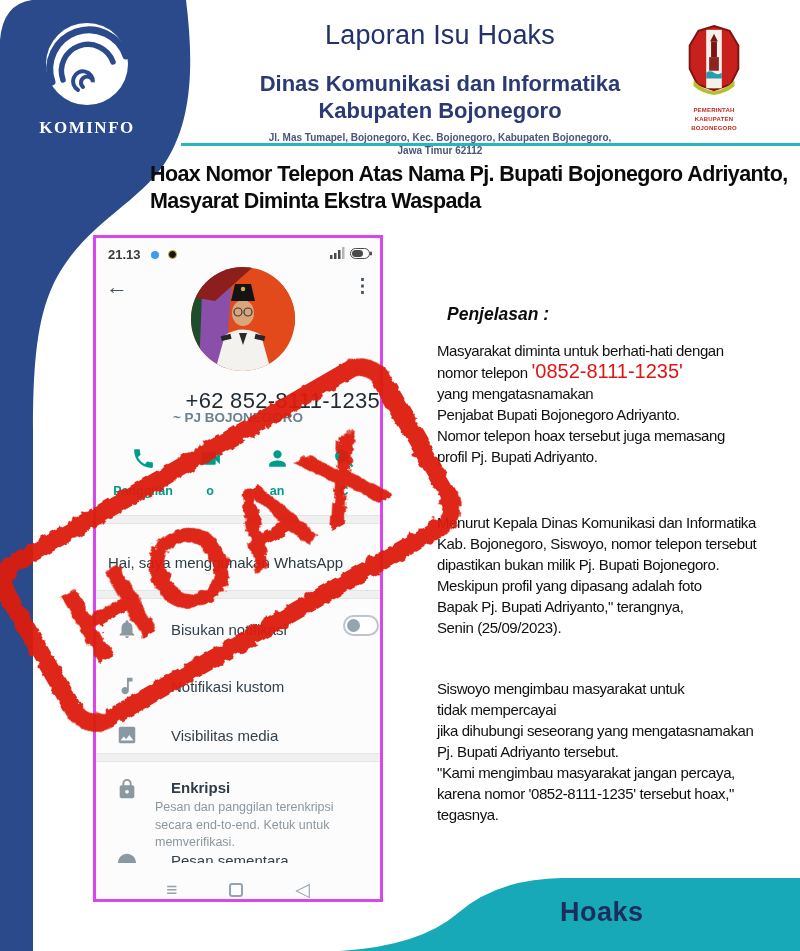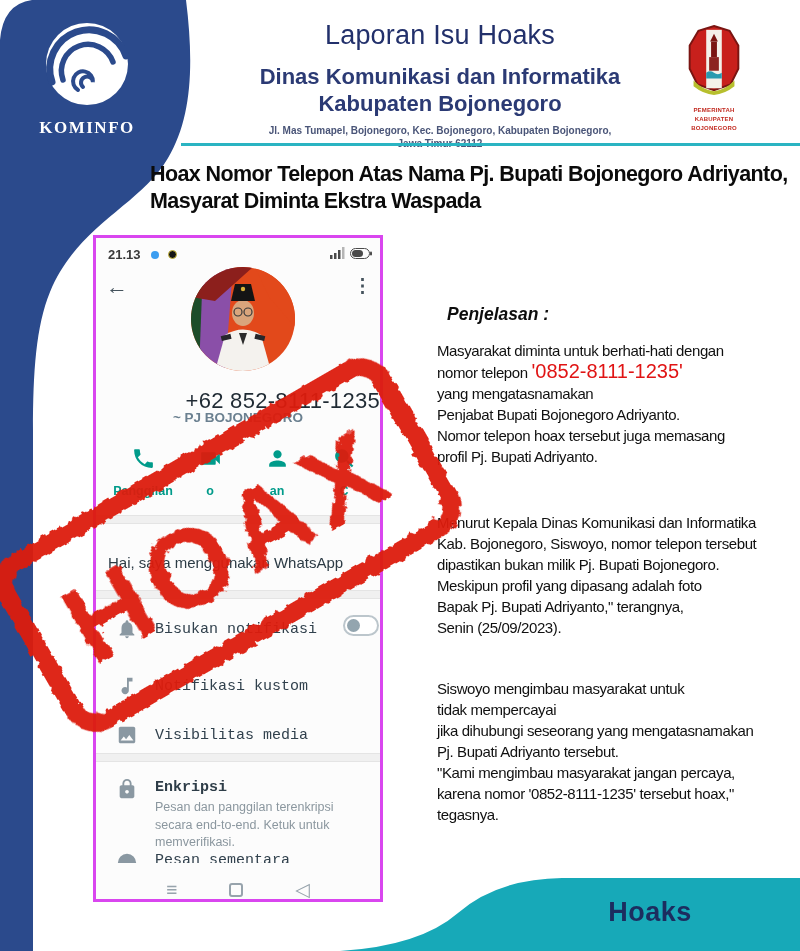--- a/index.html
+++ b/index.html
@@ -8,21 +8,21 @@
     position:relative; width:800px; height:951px; margin:0 auto;
     background:#ffffff; overflow:hidden;
     font-family:"Liberation Sans", sans-serif;
   }
   .abs { position:absolute; }
 
   
   .kominfo-shape { left:0; top:0; z-index:1; }
   .header-block { left:190px; top:20px; width:500px; text-align:center; z-index:2; }
   .header-title { font-size:27px; font-weight:normal; color:#22306b; letter-spacing:.2px; }
-  .header-sub { font-size:22px; font-weight:bold; color:#2b3a74; line-height:1.22; margin-top:13px; }
+  .header-sub { font-size:22px; font-weight:bold; color:#2b3a74; line-height:1.22; margin-top:20px; }
   .header-addr { font-size:10px; font-weight:bold; color:#4a5578; line-height:1.35; margin-top:6px; }
   .emblem-wrap { left:676px; top:24px; width:76px; text-align:center; z-index:2; }
   .emblem-caption { font-size:6px; font-weight:bold; color:#c22a20; line-height:1.5; margin-top:4px; letter-spacing:.2px; }
   .header-divider { left:181px; top:143px; width:619px; height:3px; background:#2ab4c2; z-index:2; }
 
   
   .headline { left:150px; top:161px; width:645px; font-size:21.5px; font-weight:bold;
               color:#0b0b0b; line-height:1.25; letter-spacing:-.6px; z-index:2; }
 
   
@@ -36,21 +36,21 @@
   .back-icon { left:10px; top:38px; font-size:22px; color:#44525c; line-height:1; }
   .more-icon { right:8px; top:38px; font-size:19px; font-weight:bold; color:#44525c; line-height:1; }
   .avatar { left:95px; top:29px; width:104px; height:104px; border-radius:50%; overflow:hidden; }
   .phone-number { left:0; top:150px; width:100%; text-align:right; font-size:22px; color:#1f2a33; letter-spacing:.3px;padding-left:28px; }
   .contact-name { left:0; top:172px; width:100%; text-align:center; font-size:13.5px; font-weight:bold; color:#6b8090; }
   .action-col { top:208px; width:66px; text-align:center; }
   .action-col .lbl { display:block; margin-top:9px; font-size:12.5px; font-weight:bold; color:#009b8a; }
   .band { left:0; width:100%; height:9px; background:#f0f0f0; border-top:1px solid #e4e4e4; border-bottom:1px solid #e4e4e4; }
   .about-text { left:12px; top:316px; font-size:15px; color:#2c3b45; }
   .set-row-icon { left:20px; width:22px; height:22px; }
-  .set-title { left:59px; font-size:15px; color:#31414d;font-family:Liberation Mono, monospace; }
+  .set-title { left:75px; font-size:15px; color:#31414d; }
   .set-sub { left:59px; width:205px; font-size:12.5px; color:#8b979f; line-height:1.4; white-space:pre-line; }
   .toggle { left:247px; top:377px; width:36px; height:21px; border:2px solid #bcc6cc; border-radius:11px; background:#fff; }
   .toggle .knob { position:absolute; left:2px; top:2px; width:13px; height:13px; border-radius:50%; background:#93a5af; }
   .partial-row { left:0; top:612px; width:100%; height:13px; overflow:hidden; }
   .navbar { left:0; top:642px; width:100%; display:flex; justify-content:center; gap:52px; color:#97a3ac; }
   .navbar span { font-size:19px; line-height:1; }
   .nav-square { width:14px; height:14px; border:2px solid #97a3ac; border-radius:3px; margin-top:3px; }
 
   
   .stamp { left:3px; top:445px; width:450px; height:200px;
@@ -65,21 +65,21 @@
   .expl-heading { left:447px; top:304px; font-size:17.5px; font-weight:bold; font-style:italic; color:#0d0d0d; z-index:4; }
   .expl-p { left:437px; width:360px; font-size:15px; font-weight:normal; color:#101010;
             line-height:21px; letter-spacing:-.4px; white-space:pre-line; z-index:4; }
   .expl-p1 { top:340px; }
   .expl-p2 { top:512px; }
   .expl-p3 { top:678px; }
   .red-number { color:#e01414; font-size:20px; letter-spacing:0; }
 
   
   .footer-swoosh { left:0; bottom:0; z-index:5; }
-  .footer-label { left:560px; top:897px; width:180px; text-align:center;
+  .footer-label { left:560px; top:897px; width:180px; text-align:left;
                   font-size:27px; font-weight:bold; color:#1c2d5f; z-index:6; letter-spacing:.5px; }
 </style>
 </head>
 <body>
 
 <div class="canvas">
 
   <svg width="0" height="0" style="position:absolute">
     <filter id="grunge">
       <feTurbulence type="fractalNoise" baseFrequency="0.11" numOctaves="3" result="n"></feTurbulence>

